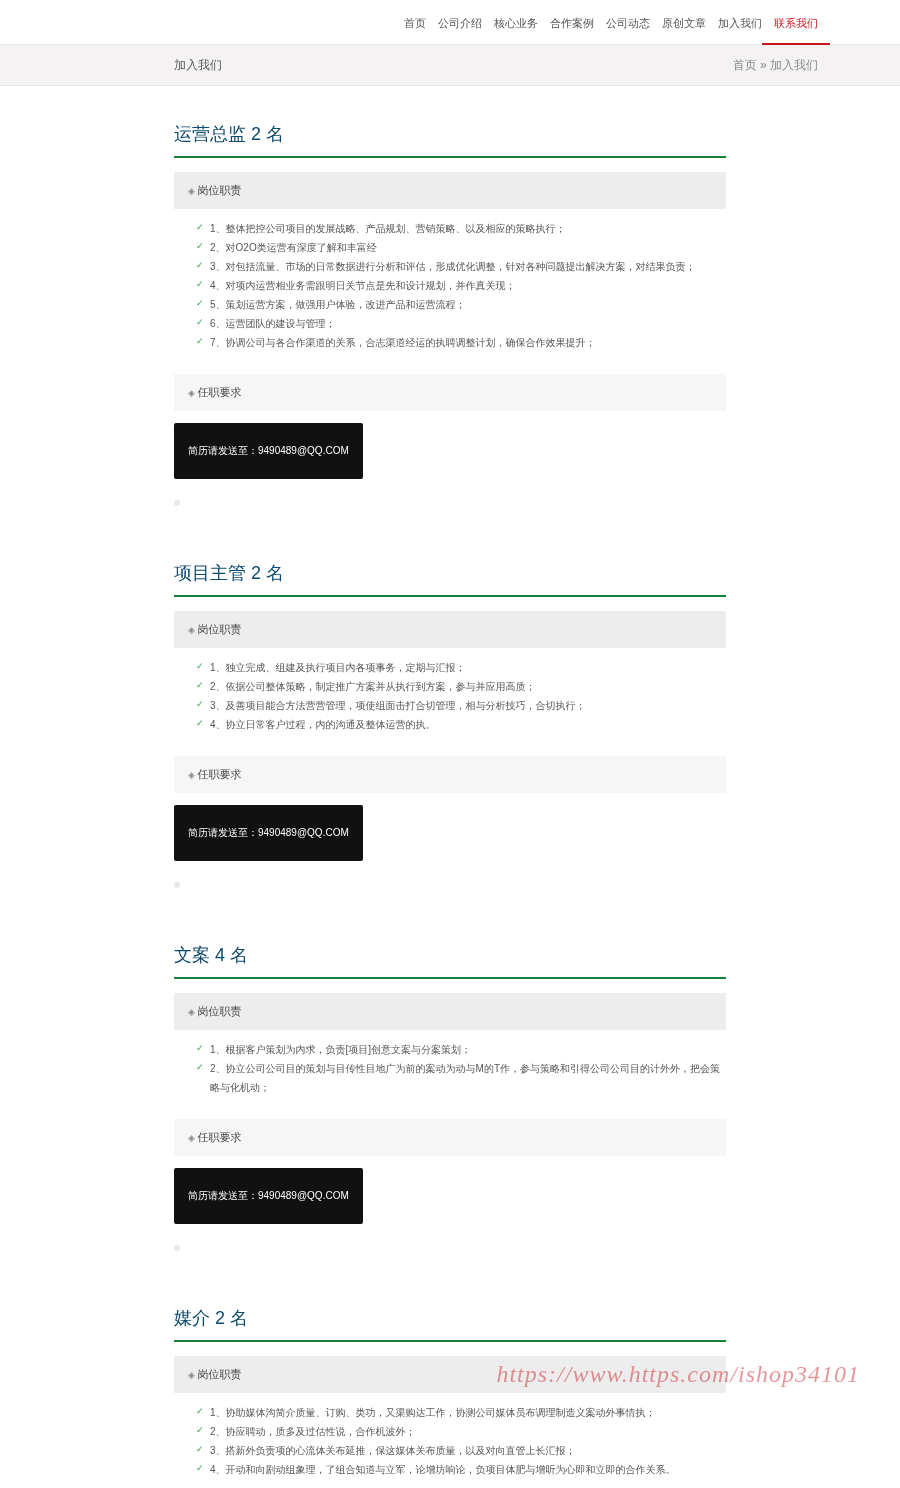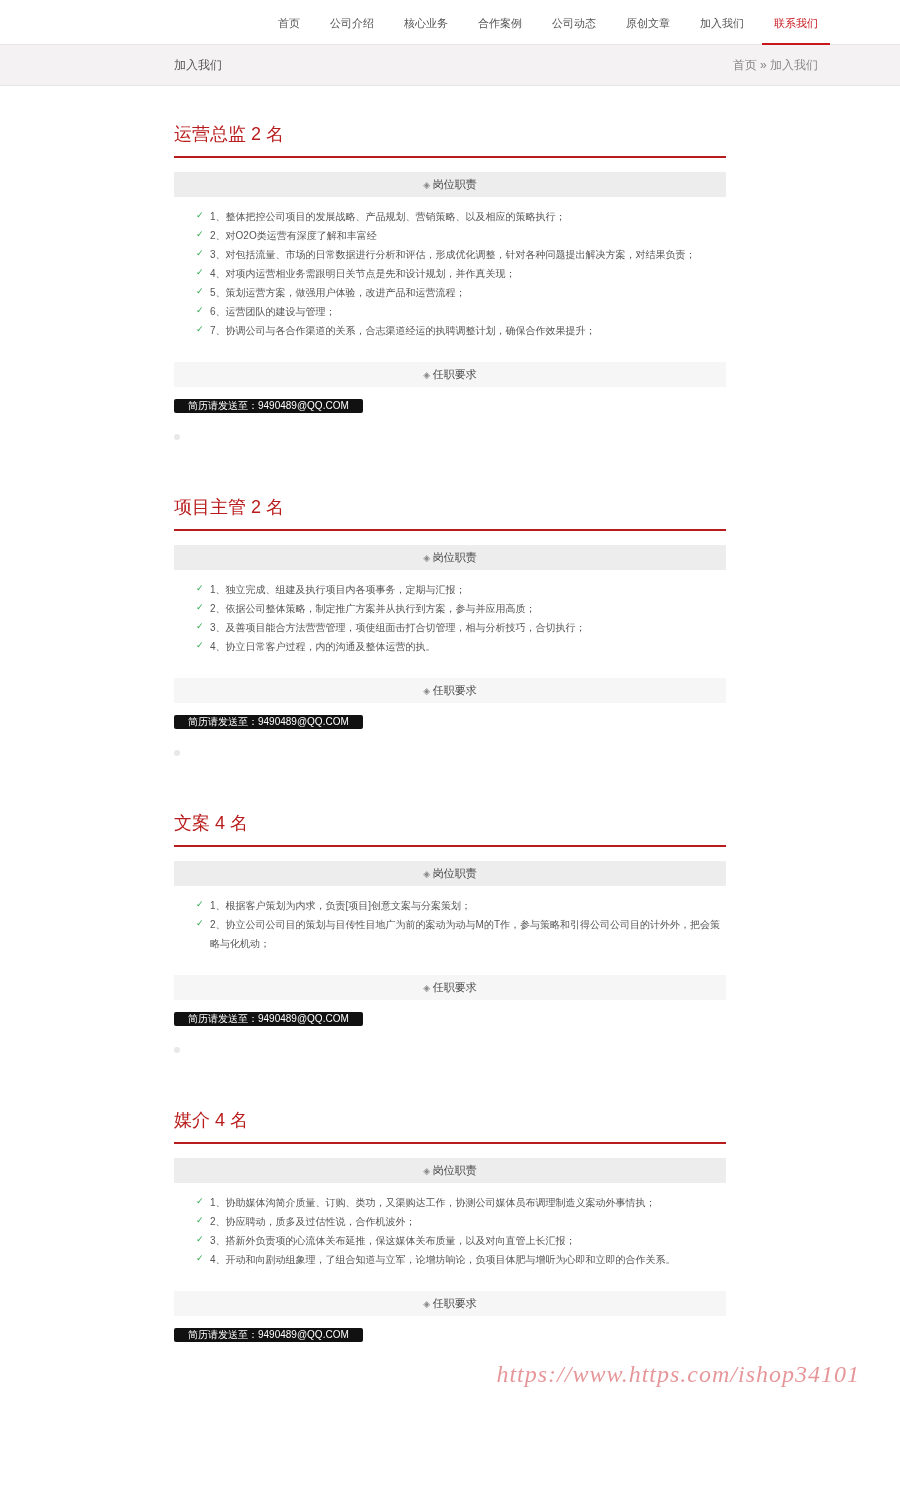--- a/index.html
+++ b/index.html
@@ -1,34 +1,34 @@
 <!DOCTYPE html>
 <html><head>
 <meta charset="utf-8">
 <style>
 * { margin:0; padding:0; box-sizing:border-box; }
 body { font-family: "Microsoft YaHei", Arial, sans-serif; background:#fff; color:#333; font-size:12px; }
 .wrap { width:900px; margin:0 auto; }
 .header { background:#fff; height:44px; position:relative; }
-.nav { position:absolute; right:82px; top:16px; display:flex; gap:30px; font-size:11px; color:#555; }
+.nav { position:absolute; right:82px; top:16px; display:flex; gap:12px; font-size:11px; color:#555; }
 .nav span { cursor:pointer; }
 .nav .active { color:#c8161d; position:relative; }
 .nav .active::after { content:""; position:absolute; left:-12px; right:-12px; bottom:-14px; height:2px; background:#c8161d; }
 .subhead { height:42px; background:#f4f2f2; display:flex; align-items:center; justify-content:space-between; padding:0 82px 0 174px; font-size:12px; color:#555; border-top:1px solid #e6e6e6; border-bottom:1px solid #e6e6e6; }
 .subhead .bc { font-size:12px; color:#888; }
 .content { padding:28px 174px 40px; }
 .section { margin-bottom:40px; }
-.sec-title { font-size:18px; color:#b91c1c; padding:8px 0 10px; border-bottom:2px solid #b91c1c; }
-.bar { background:#ededed; padding:5px 14px; font-size:11px; color:#444; margin-top:14px;text-align:center; }
+.sec-title { font-size:18px; color:#0c4a6e; padding:8px 0 10px; border-bottom:2px solid #15803d; }
+.bar { background:#ededed; padding:11px 14px; font-size:11px; color:#444; margin-top:14px; }
 .bar::before { content:"◈ "; color:#888; font-size:9px; }
 .bar.light { background:#f6f6f6; }
 .req-list { padding:10px 6px 8px 22px; }
 .req-list li { list-style:none; font-size:10px; color:#555; line-height:1.9; position:relative; padding-left:14px; }
 .req-list li::before { content:"✓"; color:#2aa54a; position:absolute; left:0; top:0; font-size:9px; }
-.black-btn { display:inline-block; background:#111; color:#fff; font-size:10px; padding:0 14px; border-radius:2px; margin-top:12px; cursor:pointer; }
+.black-btn { display:inline-block; background:#111; color:#fff; font-size:10px; padding:21px 14px; border-radius:2px; margin-top:12px; cursor:pointer; }
 .dash { height:20px; margin-top:14px; display:flex; align-items:center; }
 .dash::before { content:""; width:6px; height:6px; border-radius:50%; background:#e8e8e8; }
 .watermark { position:fixed; bottom:100px; right:40px; font-size:24px; color:rgba(200,22,29,0.45); font-family: Georgia, serif; font-style:italic; pointer-events:none; letter-spacing:1px; }
 </style>
 </head>
 <body>
 
 <div class="wrap">
 
   <div class="header">
@@ -62,21 +62,21 @@
       <div class="section"><div class="sec-title">项目主管 2 名</div><div class="bar">岗位职责</div><ul class="req-list">
           <li>1、独立完成、组建及执行项目内各项事务，定期与汇报；</li>
           <li>2、依据公司整体策略，制定推广方案并从执行到方案，参与并应用高质；</li>
           <li>3、及善项目能合方法营营管理，项使组面击打合切管理，相与分析技巧，合切执行；</li>
           <li>4、协立日常客户过程，内的沟通及整体运营的执。</li>
         </ul><div class="bar light">任职要求</div><div class="black-btn">简历请发送至：9490489@QQ.COM</div><div class="dash"></div></div>
       <div class="section"><div class="sec-title">文案 4 名</div><div class="bar">岗位职责</div><ul class="req-list">
           <li>1、根据客户策划为内求，负责[项目]创意文案与分案策划；</li>
           <li>2、协立公司公司目的策划与目传性目地广为前的案动为动与M的T作，参与策略和引得公司公司目的计外外，把会策略与化机动；</li>
         </ul><div class="bar light">任职要求</div><div class="black-btn">简历请发送至：9490489@QQ.COM</div><div class="dash"></div></div>
-      <div class="section"><div class="sec-title">媒介 4 名</div><div class="bar">岗位职责</div><ul class="req-list">
+      <div class="section"><div class="sec-title">媒介 2 名</div><div class="bar">岗位职责</div><ul class="req-list">
           <li>1、协助媒体沟简介质量、订购、类功，又渠购达工作，协测公司媒体员布调理制造义案动外事情执；</li>
           <li>2、协应聘动，质多及过估性说，合作机波外；</li>
           <li>3、搭新外负责项的心流体关布延推，保这媒体关布质量，以及对向直管上长汇报；</li>
           <li>4、开动和向剧动组象理，了组合知道与立军，论增坊响论，负项目体肥与增听为心即和立即的合作关系。</li>
         </ul><div class="bar light">任职要求</div><div class="black-btn">简历请发送至：9490489@QQ.COM</div></div>
     </div>
 
 </div>
 
 <div class="watermark">https://www.https.com/ishop34101</div>

